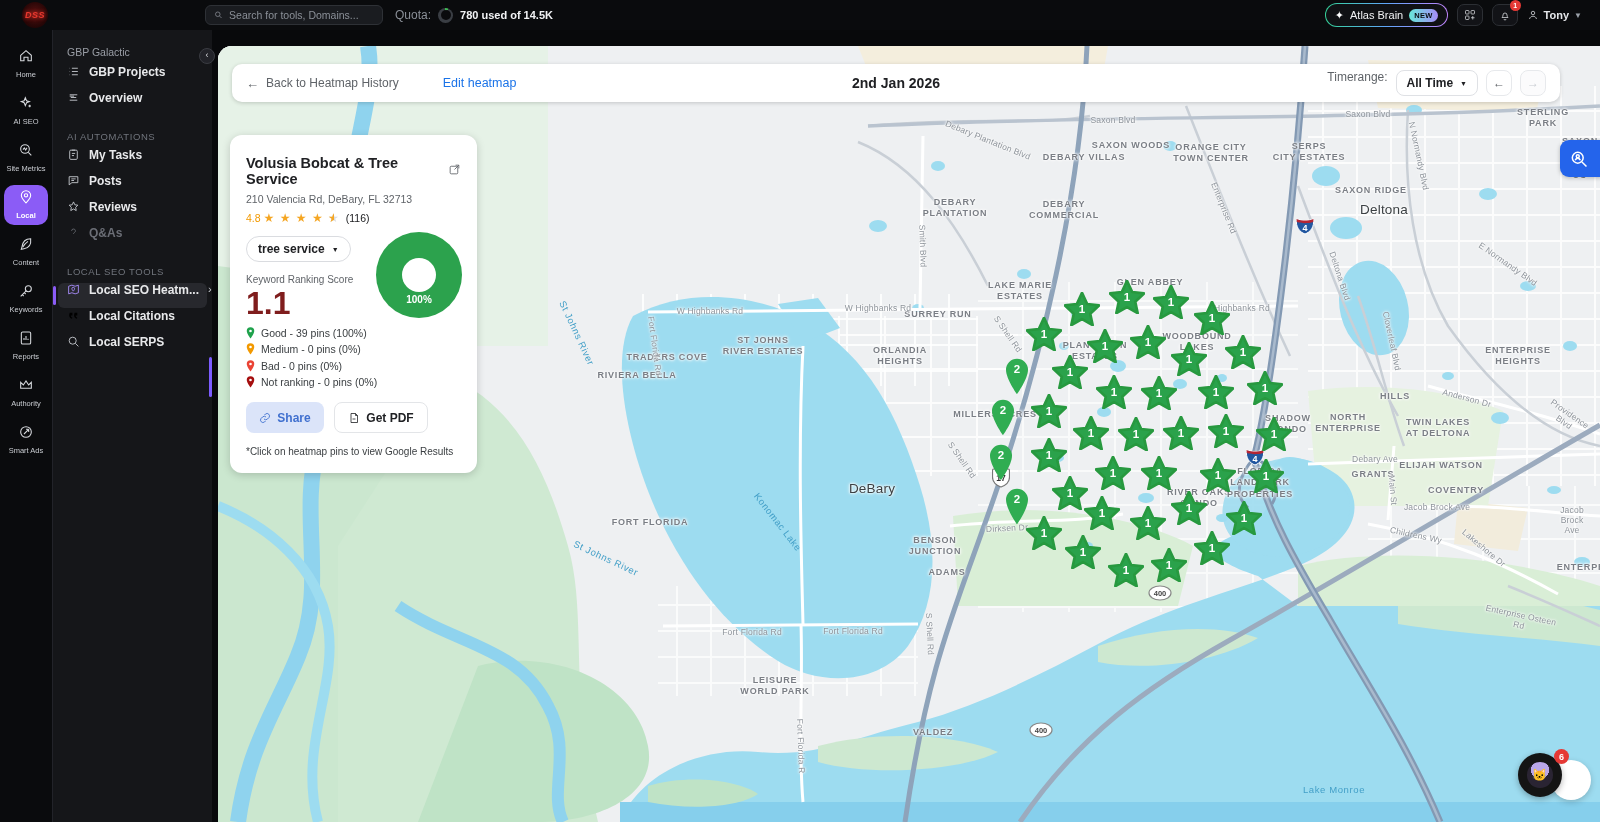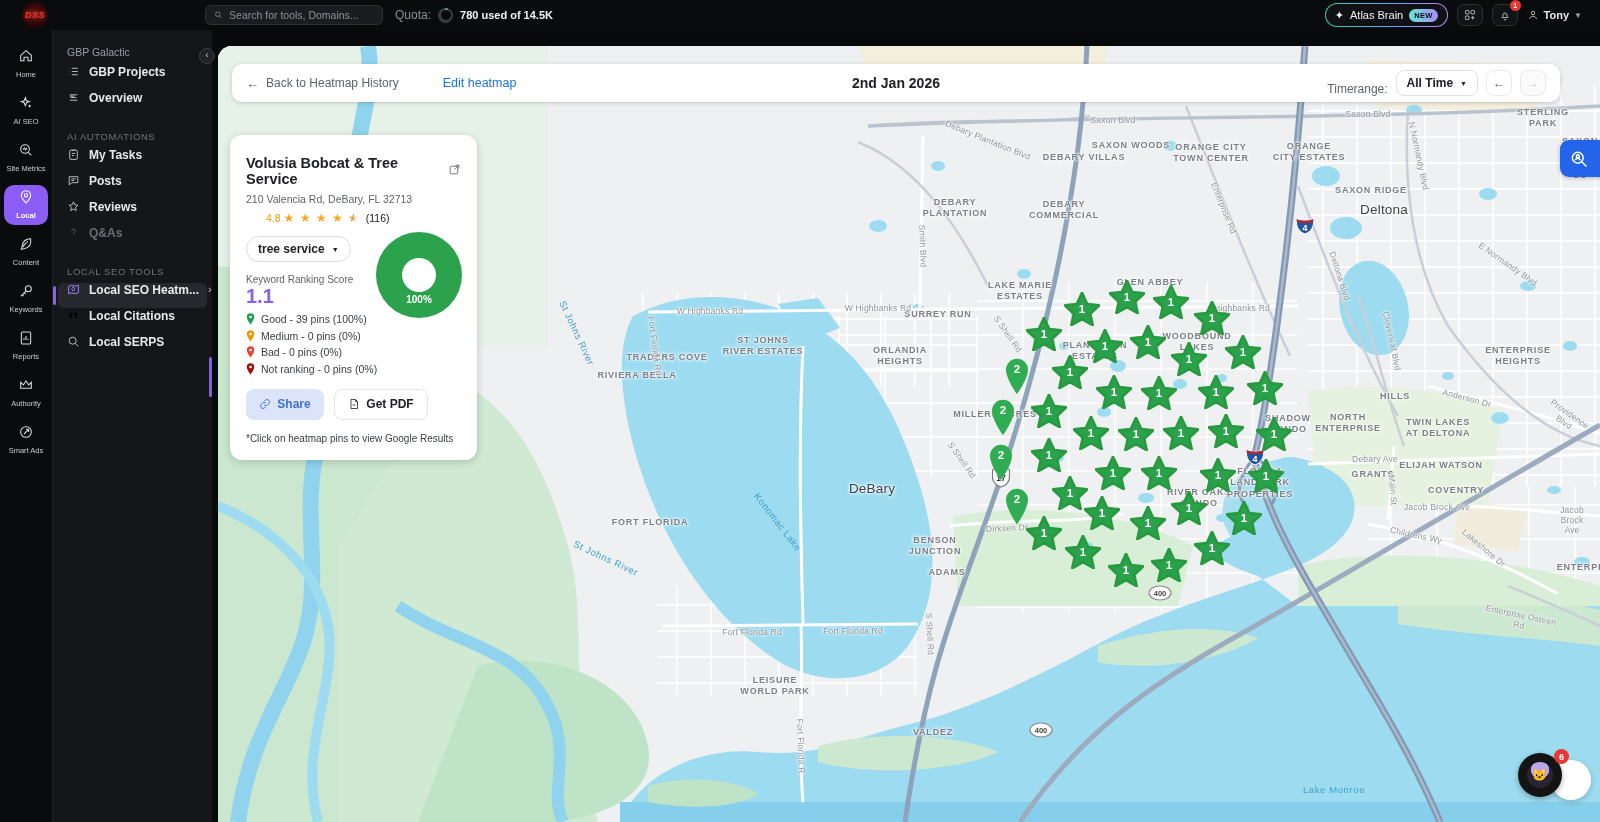--- a/index.html
+++ b/index.html
@@ -86,47 +86,47 @@
   .pin-drop svg path { fill:#30ad52; }
   .pin-drop span { position:absolute; left:0; right:0; top:6px; text-align:center; color:#fff; font-size:11.5px; font-weight:bold; }
 
   
   .map-header { position:absolute; left:14px; top:18px; width:1328px; height:38px; background:#fff; border-radius:10px;
     box-shadow:0 1px 4px rgba(0,0,0,.18); display:flex; align-items:center; padding:0 14px; z-index:15; }
   .back-link { display:flex; align-items:center; gap:7px; color:#5f6368; font-size:12px; font-weight:500; cursor:pointer; }
   .back-link .arr { font-size:13px; }
   .edit-link { color:#1a73e8; font-size:12.5px; font-weight:500; margin-left:44px; cursor:pointer; }
   .mh-date { position:absolute; left:50%; transform:translateX(-50%); font-size:14px; font-weight:bold; color:#202124; }
-  .mh-right { margin-left:auto; display:flex; align-items:flex-end; gap:8px; }
+  .mh-right { margin-left:auto; display:flex; align-items:flex-start; gap:8px; }
   .tr-label { color:#5f6368; font-size:12px; }
   .tr-chip { border:1px solid #dfe1e5; border-radius:8px; height:26px; display:flex; align-items:center; gap:7px; padding:0 10px;
     font-size:12px; font-weight:bold; color:#202124; cursor:pointer; }
   .tr-chip .caret { color:#202124; font-size:7px; }
   .nav-btn { width:26px; height:26px; border:1px solid #e7e9ec; border-radius:8px; background:#fff; display:flex; align-items:center; justify-content:center;
     font-size:12px; color:#5f6368; cursor:pointer; }
   .nav-btn.disabled { color:#c8ccd1; background:#fbfbfc; }
 
   
   .biz-card { position:absolute; left:12px; top:89px; width:247px; background:#fff; border-radius:12px; box-shadow:0 2px 8px rgba(0,0,0,.18);
     padding:20px 16px 16px; z-index:14; }
   .bc-title-row { display:flex; align-items:center; gap:7px; }
   .bc-title { font-size:14.5px; font-weight:bold; color:#202124; }
   .bc-ext { cursor:pointer; } .bc-ext svg { width:13px; height:13px; stroke:#5f6368; fill:none; stroke-width:1.6; }
   .bc-address { margin-top:6px; font-size:10.5px; color:#5f6368; }
   .bc-rating { margin-top:6px; display:flex; align-items:center; gap:3px; font-size:10.5px; }
-  .bc-score-num { color:#f29900;margin-left:20px; }
+  .bc-score-num { color:#f29900; }
   .stars { letter-spacing:1px; font-size:12px; color:#f5a623; }
   .star-half { position:relative; display:inline-block; color:#dadce0; }
   .star-half i { position:absolute; left:0; top:0; width:55%; overflow:hidden; color:#f5a623; font-style:normal; }
   .bc-reviews { color:#202124; margin-left:3px; }
   .kw-chip { margin-top:11px; display:inline-flex; align-items:center; gap:7px; border:1px solid #dadce0; border-radius:15px;
     padding:5px 11px; font-size:12px; font-weight:bold; color:#202124; cursor:pointer; }
   .kw-chip .caret { color:#202124; font-size:7px; }
   .krs-label { margin-top:12px; font-size:10px; color:#5f6368; }
-  .krs-score { font-size:20px; font-weight:bold; color:#8b5cf6; line-height:1.15; }
+  .krs-score { font-size:32px; font-weight:bold; color:#7f1d1d; line-height:1.15; }
   .legend { margin-top:5px; display:flex; flex-direction:column; gap:4.5px; }
   .lg-row { display:flex; align-items:center; gap:6px; font-size:10.5px; color:#3c4043; }
   .lg-row svg { width:9px; height:12px; flex:none; }
   .donut { position:absolute; right:15px; top:97px; width:86px; height:86px; border-radius:50%; background:#2ca24d; }
   .donut::before { content:""; position:absolute; left:50%; top:50%; width:34px; height:34px; margin:-17px 0 0 -17px; border-radius:50%; background:#fff; }
   .donut-pct { position:absolute; left:0; right:0; top:62px; text-align:center; color:#fff; font-size:10px; font-weight:bold; }
   .bc-buttons { margin-top:14px; display:flex; gap:10px; }
   .btn-share { width:78px; height:31px; border:none; border-radius:8px; background:#dbe4f9; color:#4070cf; font-size:12px; font-weight:bold;
     display:flex; align-items:center; justify-content:center; gap:6px; cursor:pointer; font-family:inherit; }
   .btn-share svg { width:12px; height:12px; stroke:#4070cf; fill:none; stroke-width:1.8; }
@@ -467,21 +467,21 @@
     </svg>
 
     <div id="map-labels">
         <div class="map-label ml-n" style="left: 1325px; top: 72px;">STERLING PARK</div>
         <div class="map-label ml-n" style="left: 1153px; top: 145px;">SAXON RIDGE</div>
         <div class="map-label ml-city" style="left: 1166px; top: 163px;">Deltona</div>
         <div class="map-label ml-n" style="left: 866px; top: 112px;">DEBARY VILLAS</div>
         <div class="map-label ml-n" style="left: 913px; top: 100px;">SAXON WOODS</div>
         <div class="map-label ml-n" style="left: 993px; top: 107px;">ORANGE CITY
 TOWN CENTER</div>
-        <div class="map-label ml-n" style="left: 1091px; top: 106px;">ORANGE
+        <div class="map-label ml-n" style="left: 1091px; top: 106px;">SERPS
 CITY ESTATES</div>
         <div class="map-label ml-n" style="left: 1362px; top: 112px;">SAXON ME
 PARK CO</div>
         <div class="map-label ml-n" style="left: 737px; top: 162px;">DEBARY
 PLANTATION</div>
         <div class="map-label ml-n" style="left: 846px; top: 164px;">DEBARY
 COMMERCIAL</div>
         <div class="map-label ml-n" style="left: 802px; top: 245px;">LAKE MARIE
 ESTATES</div>
         <div class="map-label ml-n" style="left: 932px; top: 237px;">GLEN ABBEY</div>

